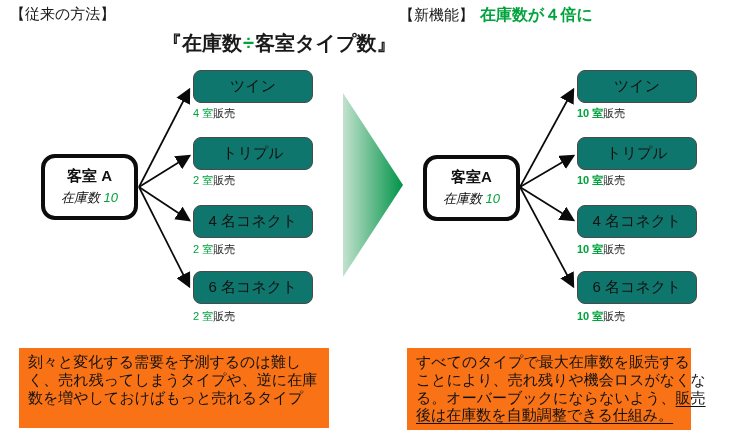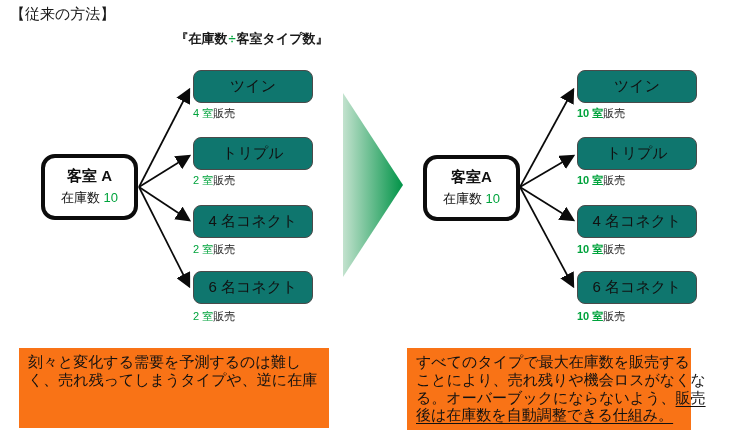--- a/index.html
+++ b/index.html
@@ -1,27 +1,27 @@
 <!DOCTYPE html>
 <html><head>
 <meta charset="utf-8">
 <style>
   html,body{margin:0;padding:0;background:#fff;}
   .stage{position:relative;width:734px;height:434px;background:#ffffff;
          font-family:"Liberation Sans","DejaVu Sans",sans-serif;color:#111;overflow:hidden;}
   .hdr{position:absolute;top:5px;font-size:15px;color:#1a1a1a;white-space:nowrap;}
   .hdr .hl{color:#00a33c;font-weight:bold;font-size:16px;margin-left:6px;}
   .formula{position:absolute;top:30px;width:180px;text-align:center;font-weight:bold;
-           font-size:13px;color:#1a1a1a;white-space:nowrap;}
+           font-size:20px;color:#1a1a1a;white-space:nowrap;}
   .formula .op{color:#00a33c;padding:0 1px;}
   .rootbox{position:absolute;width:97px;height:66px;border:4px solid #0c0c0c;border-radius:14px;
            background:#fff;display:flex;flex-direction:column;align-items:center;justify-content:center;
            box-sizing:border-box;}
   .rootbox .rt{font-weight:bold;font-size:15px;white-space:nowrap;}
-  .rootbox .rs{font-size:13px;margin-top:3px;white-space:nowrap;}
+  .rootbox .rs{font-size:13px;margin-top:3px;white-space:nowrap;font-style:italic;}
   .green{color:#00a33c;}
   .typebox{position:absolute;width:120px;height:33px;border:1.5px solid #4a4a4a;border-radius:8px;
            background:#0f766e;display:flex;align-items:center;justify-content:center;font-size:15px;
            box-sizing:border-box;white-space:nowrap;}
   .sold{position:absolute;width:120px;font-size:11px;color:#222;white-space:nowrap;}
   .sold .qty{color:#00a33c;}
   .sold.qbold .qty{font-weight:bold;}
   .bigarrow{position:absolute;left:343px;top:93px;width:60px;height:184px;
             background:linear-gradient(to right,#c3e2ce,#009347);
             clip-path:polygon(0 0,100% 50%,0 100%);}
@@ -31,20 +31,23 @@
   .note .line{white-space:nowrap;}
   .ul{text-decoration:underline;text-underline-offset:3px;}
 </style>
 </head>
 <body>
 
 <div class="stage">
 
   <div class="hdr" style="left:10px;">
     <span>【従来の方法】</span>
+  </div>
+  <div class="hdr" style="left:399px;">
+    <span>【新機能】</span><span class="hl">在庫数が４倍に</span>
   </div>
 
   <div class="formula" style="left:162px;">
     <span>『在庫数</span><span class="op">÷</span><span>客室タイプ数』</span>
   </div>
 
   <svg class="arrows" width="734" height="434">
     <defs>
       <marker id="ah" markerWidth="9" markerHeight="9" refX="7.5" refY="4.5" orient="auto">
         <path d="M0,0 L9,4.5 L0,9 Z" fill="#0a0a0a"></path>
@@ -112,20 +115,21 @@
     </div>
 
   <div class="sold qbold" style="left:577px;top:106px;"><span class="qty">10 室</span><span>販売</span></div>
   <div class="sold qbold" style="left:577px;top:173px;"><span class="qty">10 室</span><span>販売</span></div>
   <div class="sold qbold" style="left:577px;top:242px;"><span class="qty">10 室</span><span>販売</span></div>
   <div class="sold qbold" style="left:577px;top:309px;"><span class="qty">10 室</span><span>販売</span></div>
 
   <div class="note" style="left:19px;width:310px;height:80px;">
     <div class="line">刻々と変化する需要を予測するのは難し</div>
     <div class="line">く、売れ残ってしまうタイプや、逆に在庫</div>
+    <div class="line">数を増やしておけばもっと売れるタイプ</div>
   </div>
 
   <div class="note" style="left:407px;width:284px;height:82px;">
     <div class="line"><span>すべてのタイプで最大在庫数を販売する</span><span class="ul"></span></div>
     <div class="line"><span>ことにより、売れ残りや機会ロスがなくな</span><span class="ul"></span></div>
     <div class="line"><span>る。オーバーブックにならないよう、</span><span class="ul">販売</span></div>
     <div class="line"><span></span><span class="ul">後は在庫数を自動調整できる仕組み。</span></div>
   </div>
 
 </div>

